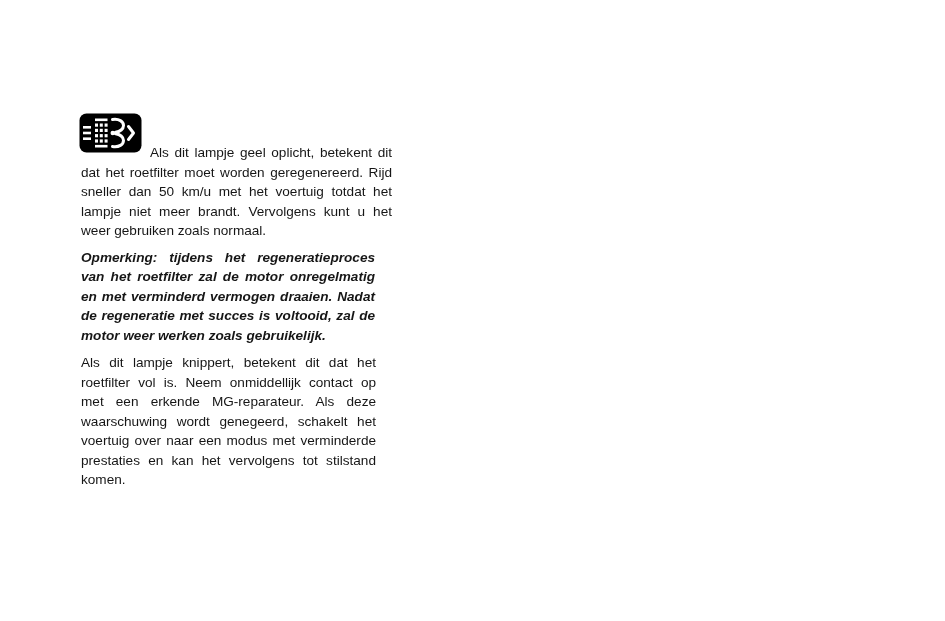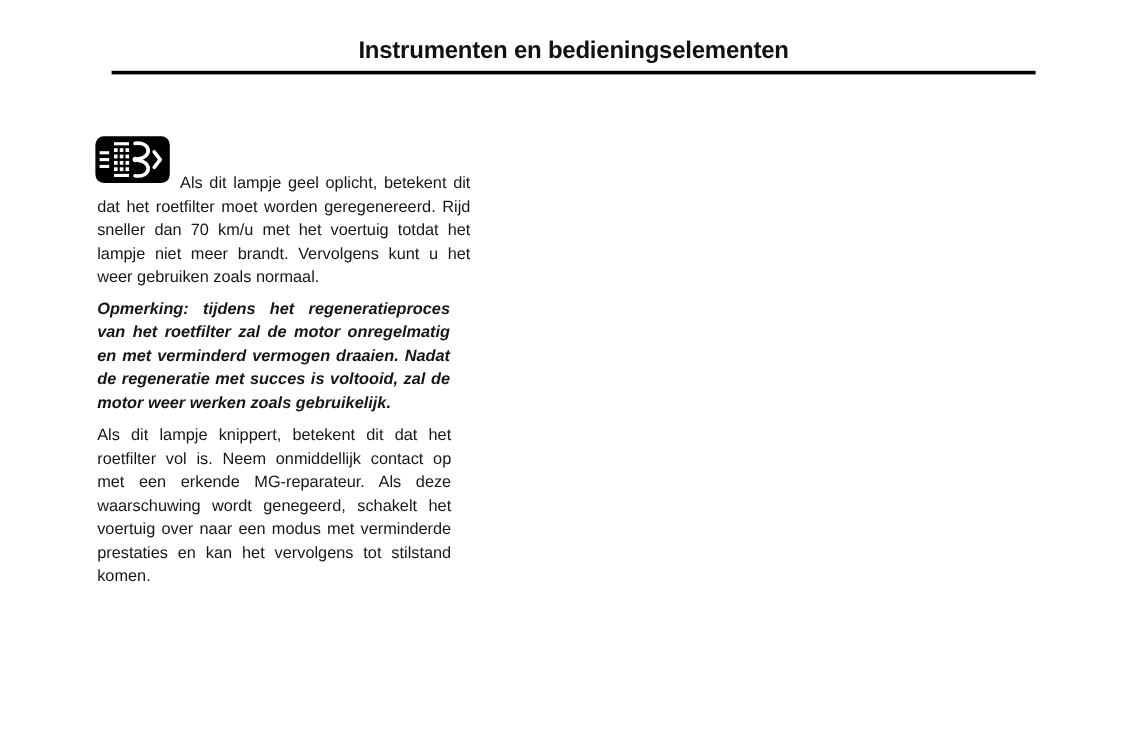--- a/index.html
+++ b/index.html
@@ -64,24 +64,20 @@
   }
   .para-2 {
     margin: 8px 16px 0 0;
   }
 </style>
 </head>
 <body>
 
 <div class="page">
 
-  <div class="header">
-    <h1>Instrumenten en bedieningselementen</h1>
-    <div class="rule"></div>
-  </div>
 
   <div class="column">
 
     <span class="dpf-icon">
       <svg viewBox="0 0 63 40" width="63" height="40" aria-hidden="true">
         <rect x="0.5" y="0.5" width="62" height="39" rx="7" fill="#000000"></rect>
         <g fill="#ffffff">
 
           <rect x="4" y="13" width="8" height="2.6"></rect>
           <rect x="4" y="18.7" width="8" height="2.6"></rect>
@@ -107,21 +103,21 @@
 
           <path d="M33.5 6.5 C40 5.5 44.5 8.5 44.5 12.5 C44.5 16 41 18.8 36.5 19.3"></path>
           <path d="M36.5 20.7 C41 21.2 44.5 24 44.5 27.5 C44.5 31.5 40 34.5 33.5 33.5"></path>
 
           <path d="M49.5 13.5 L54.5 20 L49.5 26.5"></path>
         </g>
         <circle cx="33.8" cy="20" r="2.3" fill="#ffffff"></circle>
       </svg>
     </span>
 
-    <p class="para-1">Als dit lampje geel oplicht, betekent dit dat het roetfilter moet worden geregenereerd. Rijd sneller dan 70 km/u met het voertuig totdat het lampje niet meer brandt. Vervolgens kunt u het weer gebruiken zoals normaal.</p>
+    <p class="para-1">Als dit lampje geel oplicht, betekent dit dat het roetfilter moet worden geregenereerd. Rijd sneller dan 50 km/u met het voertuig totdat het lampje niet meer brandt. Vervolgens kunt u het weer gebruiken zoals normaal.</p>
 
     <p class="para-note">Opmerking: tijdens het regeneratieproces van het roetfilter zal de motor onregelmatig en met verminderd vermogen draaien. Nadat de regeneratie met succes is voltooid, zal de motor weer werken zoals gebruikelijk.</p>
 
     <p class="para-2">Als dit lampje knippert, betekent dit dat het roetfilter vol is. Neem onmiddellijk contact op met een erkende MG-reparateur. Als deze waarschuwing wordt genegeerd, schakelt het voertuig over naar een modus met verminderde prestaties en kan het vervolgens tot stilstand komen.</p>
 
   </div>
 
 </div>
 
 </body></html>

